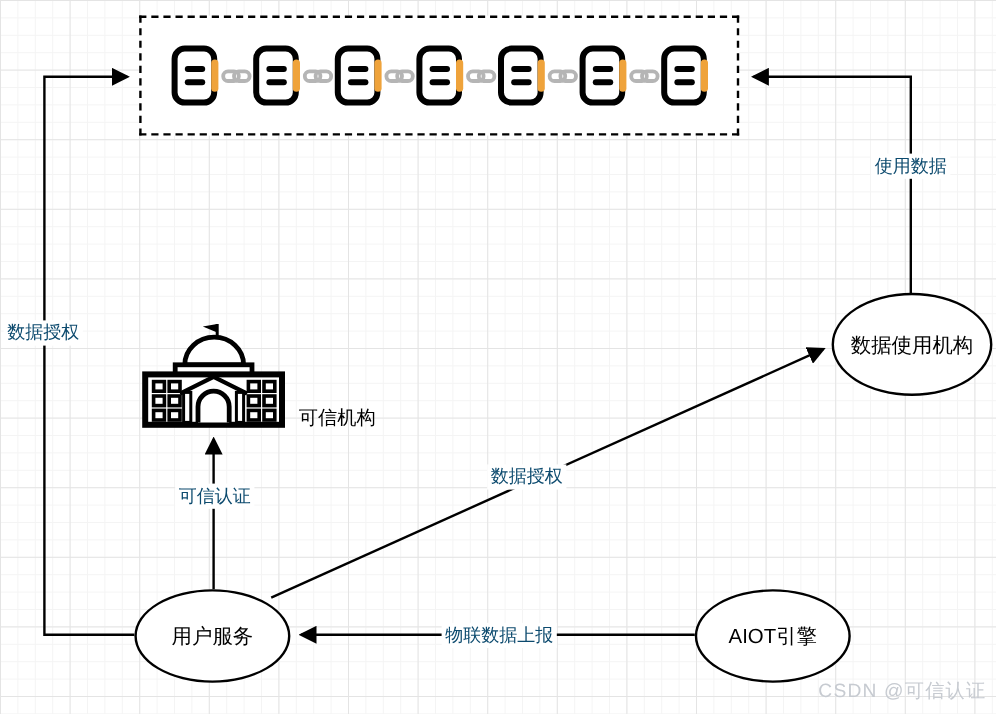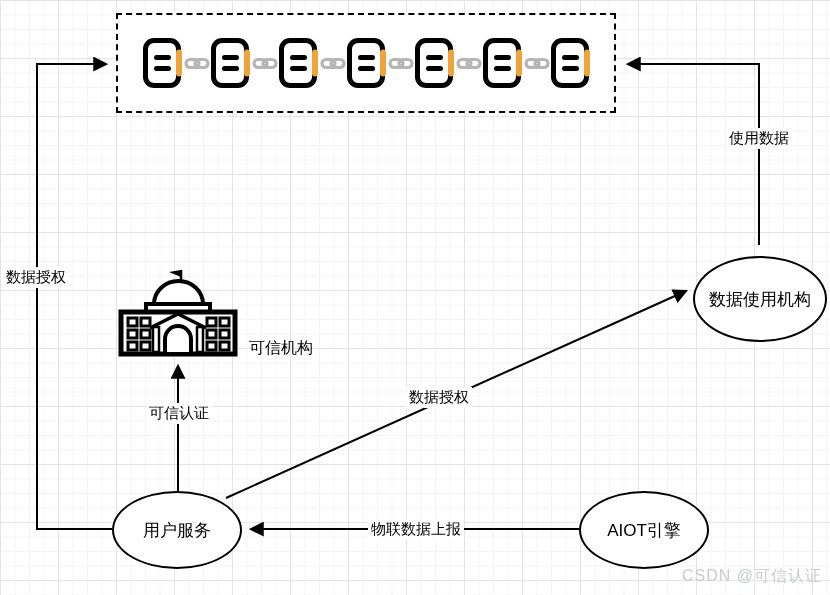--- a/index.html
+++ b/index.html
@@ -22,21 +22,21 @@
     border: 2px solid #000;
     border-radius: 50%;
     background: #fff;
     display: flex; align-items: center; justify-content: center;
     font-size: 17px; color: #000;
   }
   .edge-label {
     position: absolute;
     background: #ffffff;
     font-size: 15px;
-    color: #000000;
+    color: #0c4a6e;
     padding: 1px 3px;
     white-space: nowrap;
   }
   .node-label {
     position: absolute;
     font-size: 16px;
     color: #000;
     white-space: nowrap;
     margin-top: 17px;
   }
@@ -194,21 +194,21 @@
     <rect x="24" y="76" width="9" height="8" fill="none" stroke="#000" stroke-width="3"></rect>
 
     <rect x="90" y="52" width="9" height="8" fill="none" stroke="#000" stroke-width="3"></rect>
     <rect x="103" y="52" width="9" height="8" fill="none" stroke="#000" stroke-width="3"></rect>
     <rect x="90" y="64" width="9" height="8" fill="none" stroke="#000" stroke-width="3"></rect>
     <rect x="103" y="64" width="9" height="8" fill="none" stroke="#000" stroke-width="3"></rect>
     <rect x="90" y="76" width="9" height="8" fill="none" stroke="#000" stroke-width="3"></rect>
     <rect x="103" y="76" width="9" height="8" fill="none" stroke="#000" stroke-width="3"></rect>
   </svg>
 
-  <div class="node-ellipse" style="left:693px; top:256px; width:134px; height:86px;">
+  <div class="node-ellipse" style="left:693px; top:244px; width:134px; height:86px;">
     <span>数据使用机构</span>
   </div>
   <div class="node-ellipse" style="left:579px; top:491px; width:130px; height:78px;">
     <span>AIOT引擎</span>
   </div>
   <div class="node-ellipse" style="left:112px; top:491px; width:130px; height:78px;">
     <span>用户服务</span>
   </div>
 
   <div class="edge-label" style="left:3px; top:267px;">数据授权</div>

